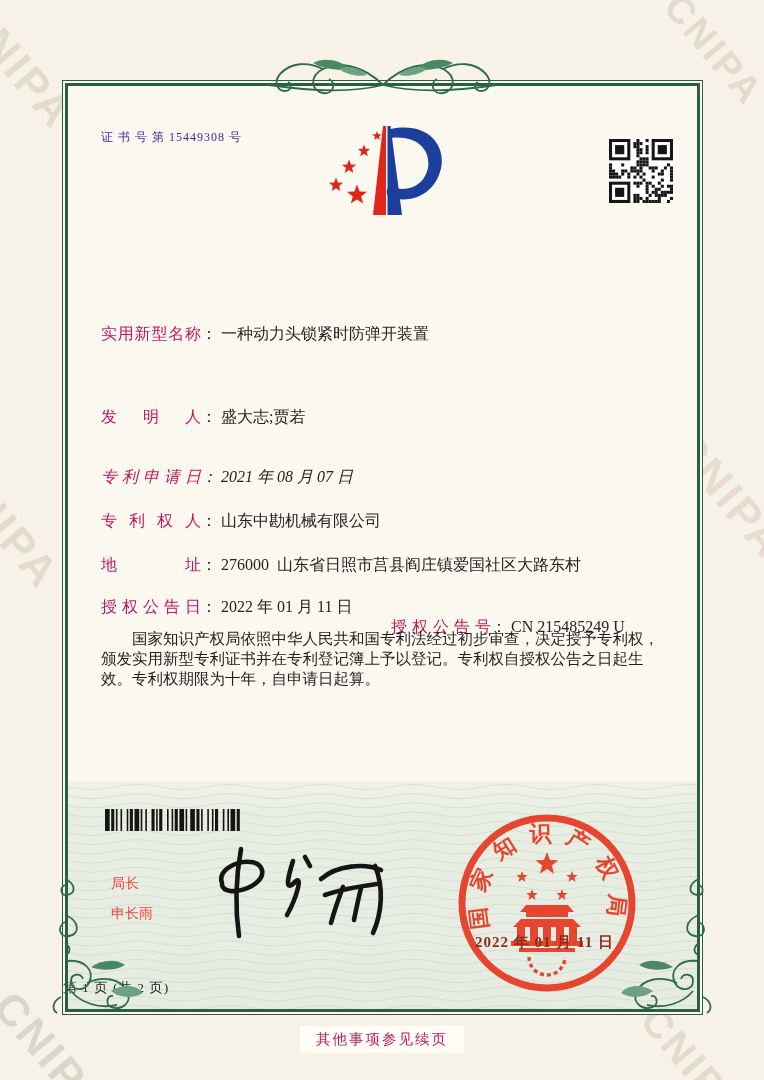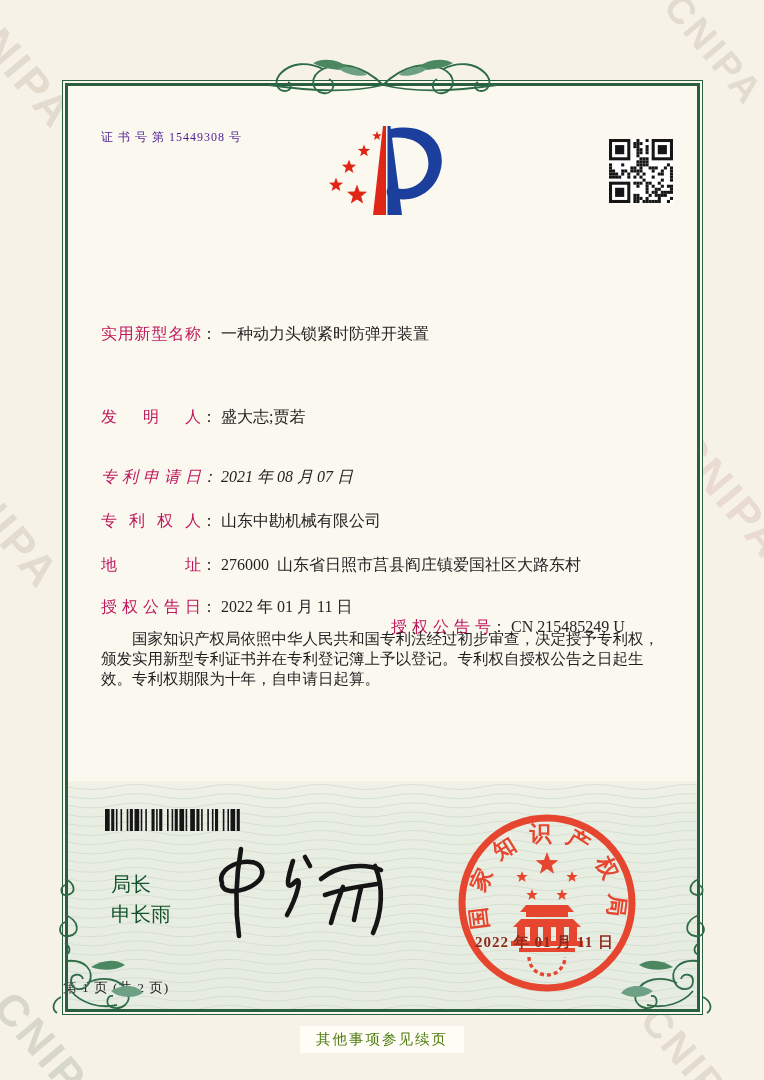--- a/index.html
+++ b/index.html
@@ -51,36 +51,36 @@
   }
   .body-text p{margin:0;text-indent:2em;}
   .wave-band{
     position:absolute;left:5px;right:5px;bottom:5px;height:228px;
     background:linear-gradient(#f2f2e7,#e9eee3 14%,#e7ece2);
     z-index:1;overflow:hidden;
   }
   .barcode{position:absolute;left:42px;top:728px;width:205px;height:22px;z-index:2;}
   .signer{
     position:absolute;left:48px;top:788px;z-index:2;
-    font-family:Liberation Serif, serif;
-    font-size:20px;color:#14532d;line-height:30px;
+    font-family:Liberation Mono, monospace;
+    font-size:14px;color:#ef4444;line-height:30px;
   }
   .signature{position:absolute;left:142px;top:762px;width:200px;height:100px;z-index:2;}
   .seal{position:absolute;left:388px;top:726px;width:192px;height:192px;z-index:3;opacity:.93;}
   .seal-date{
     position:absolute;left:412px;top:852px;z-index:4;
     font-size:15px;font-weight:700;color:#8e2a1e;letter-spacing:1px;white-space:nowrap;
   }
   .page-indicator{
     position:absolute;left:0;top:898px;width:100%;text-align:left;
     font-size:13.5px;color:#262626;z-index:2;letter-spacing:1px;
   }
   .footer-note{
     position:absolute;left:50%;top:1026px;transform:translateX(-50%);
-    background:#fffdf6;padding:4px 16px;font-size:14.5px;color:#4d7c0f;
+    background:#fffdf6;padding:4px 16px;font-size:14.5px;color:#be185d;
     letter-spacing:2px;white-space:nowrap;
   }
   .ornament{position:absolute;z-index:7;pointer-events:none;}
   .orn-top{left:200px;top:-26px;width:240px;height:58px;}
   .orn-bl{left:-12px;top:792px;width:140px;height:142px;}
   .orn-br{left:510px;top:792px;width:140px;height:142px;}
 </style>
 </head>
 <body>
 

